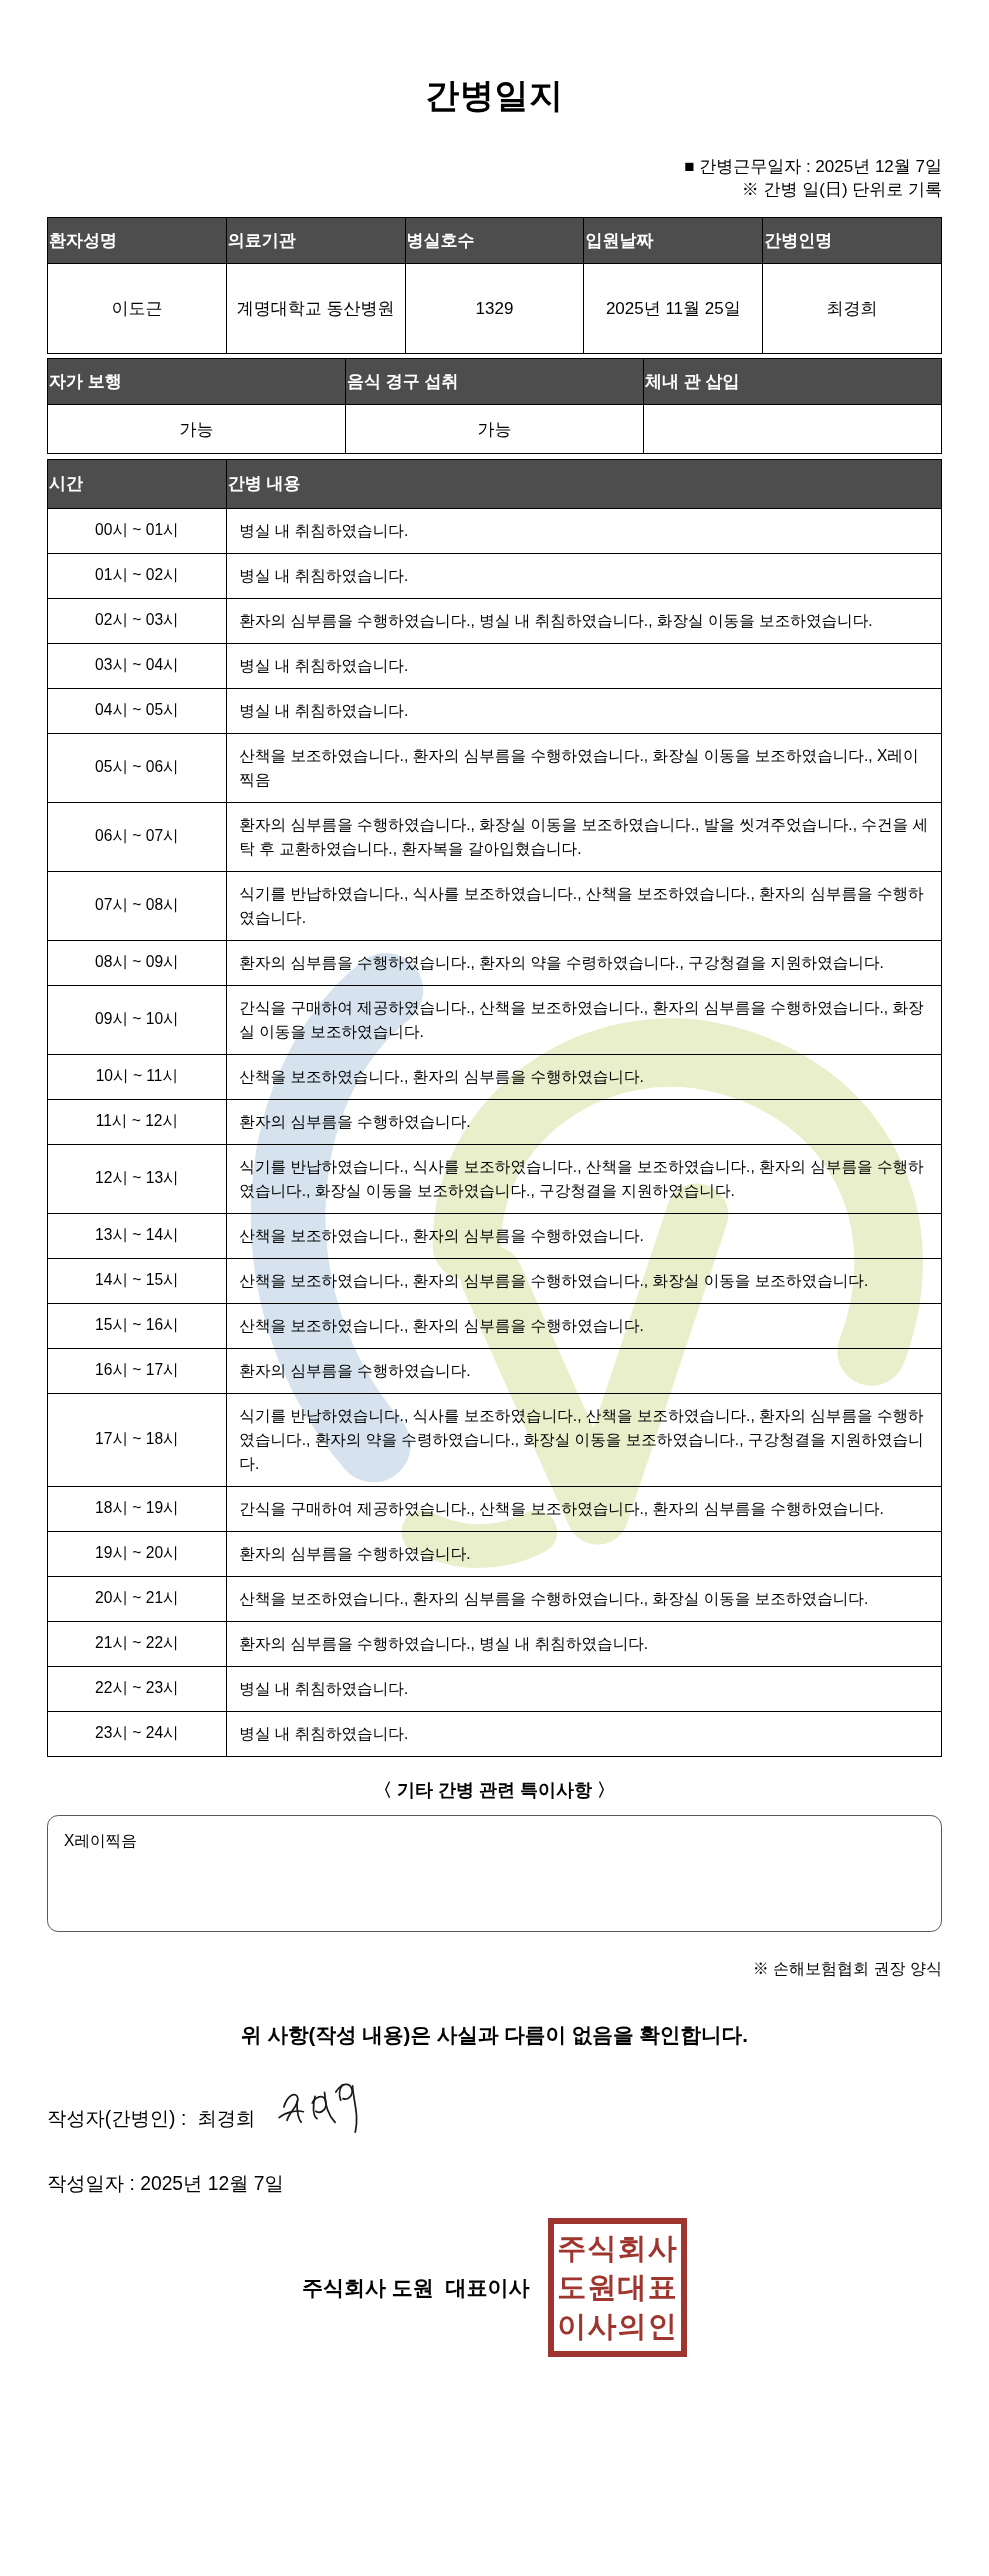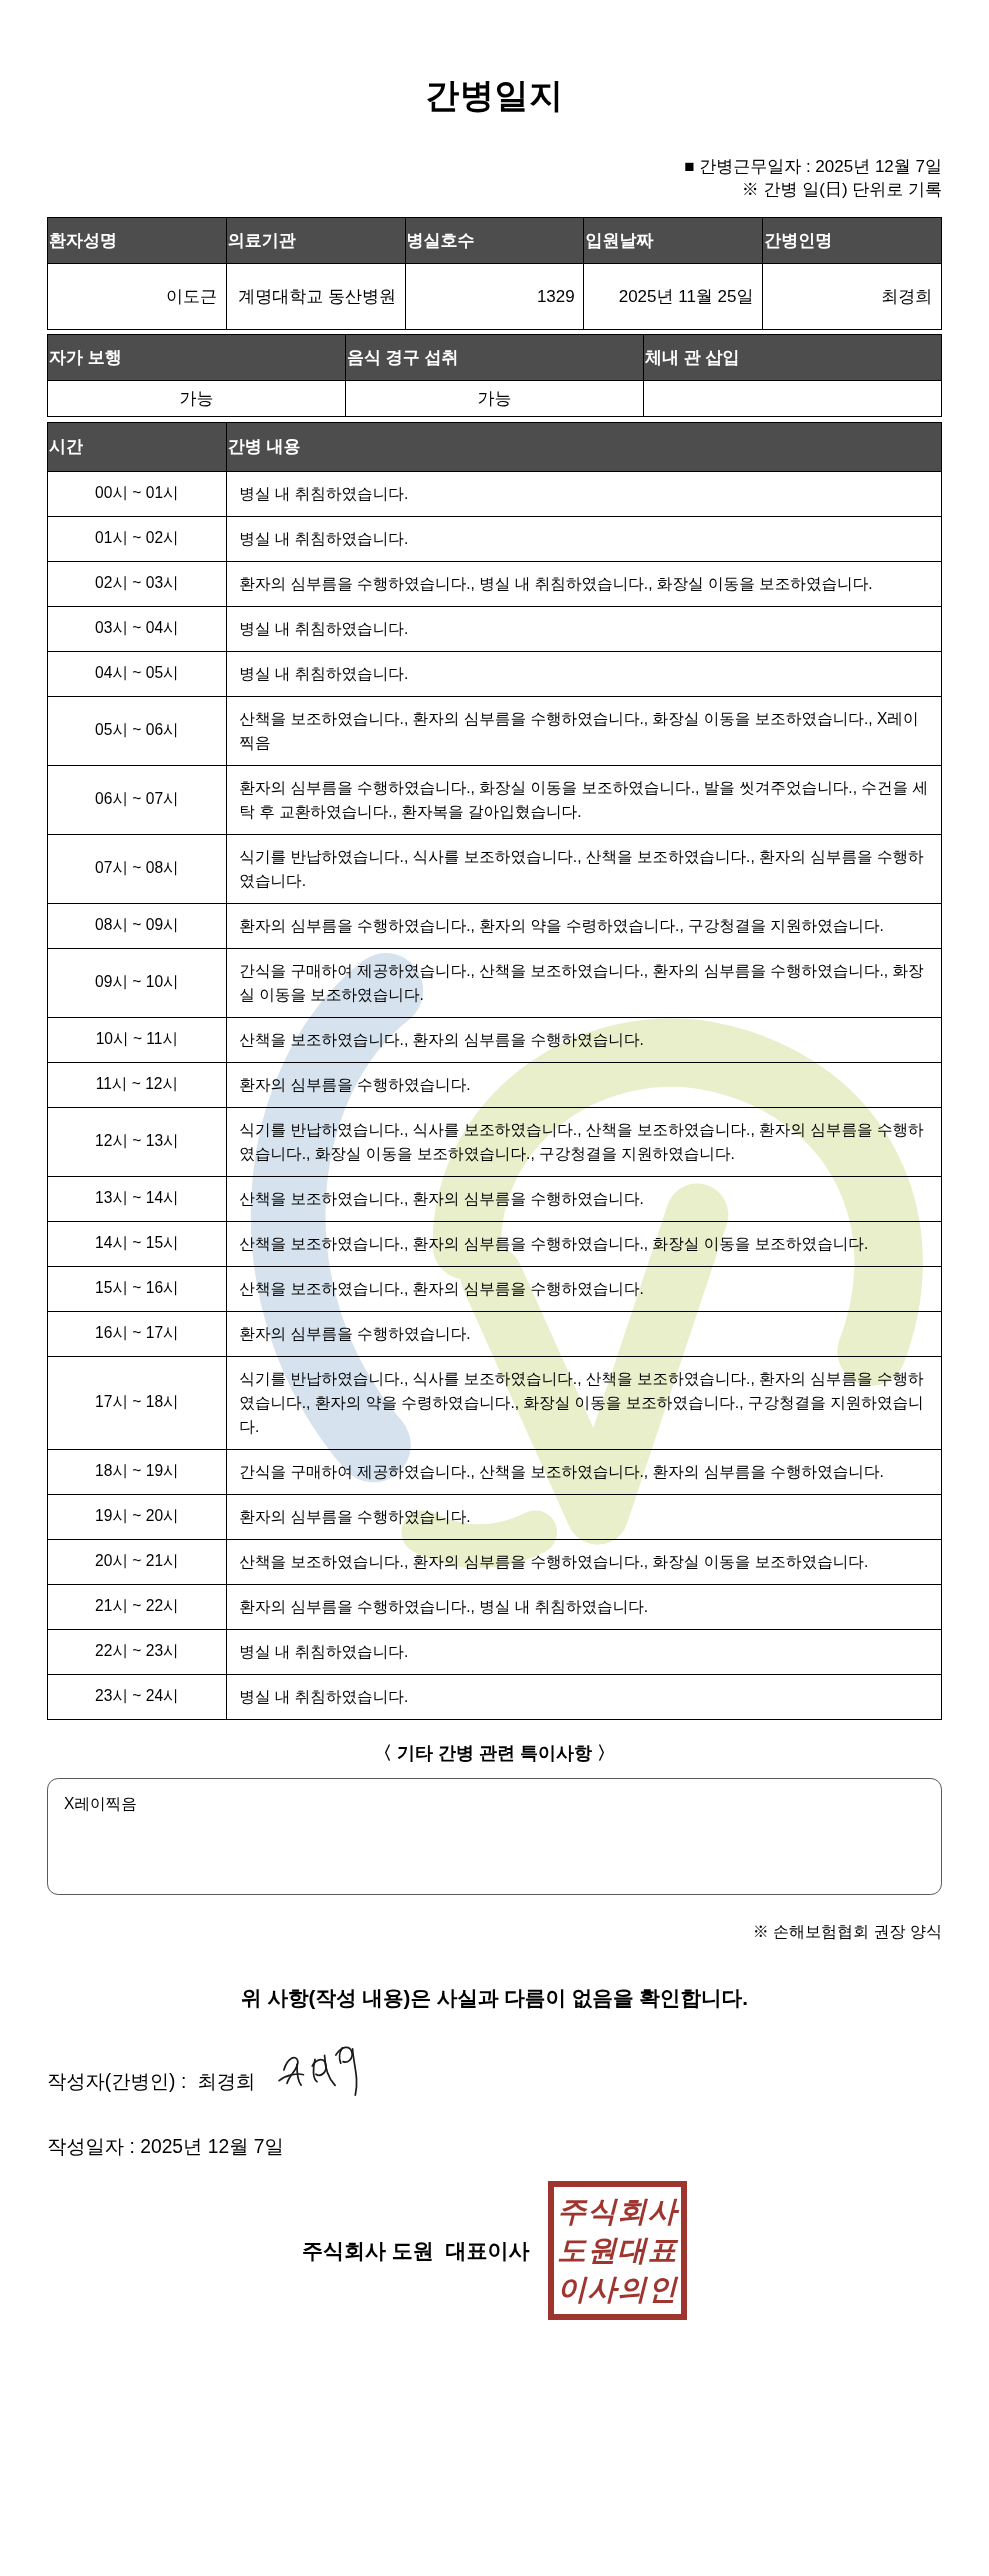--- a/index.html
+++ b/index.html
@@ -42,23 +42,23 @@
     vertical-align:middle;
   }
   td{
     font-size:17px;
     text-align:center;
     vertical-align:middle;
     background:transparent;
     word-break:break-all;
   }
   .info-table{margin-top:16px;}
-  .info-table td{height:66px;padding:3.7px 8.7px;text-align:right;}
+  .info-table td{height:90px;padding:3.7px 8.7px;}
   .status-table{margin-top:4.4px;}
-  .status-table td{height:36px;}
+  .status-table td{height:49px;}
   .care-table{margin-top:4.4px;}
   .care-table th{height:49px;}
   .care-table td.time{width:20%;font-size:15.6px;padding:3.7px 2.5px;}
   .care-table td.care-content{
     text-align:left;
     font-size:15.6px;
     line-height:24px;
     padding:10px 12.5px;
   }
   .notes-title{
@@ -119,21 +119,20 @@
   .seal{
     width:139px;
     height:139px;
     border:6.2px solid #9e352e;
     box-sizing:border-box;
     display:flex;
     flex-direction:column;
     justify-content:center;
     align-items:center;
     background:#fff;
-    font-style:italic;
   }
   .seal .seal-line{
     color:#9e352e;
     font-size:29px;
     font-weight:bold;
     line-height:39px;
     letter-spacing:1.2px;
     white-space:nowrap;
   }
 </style>

